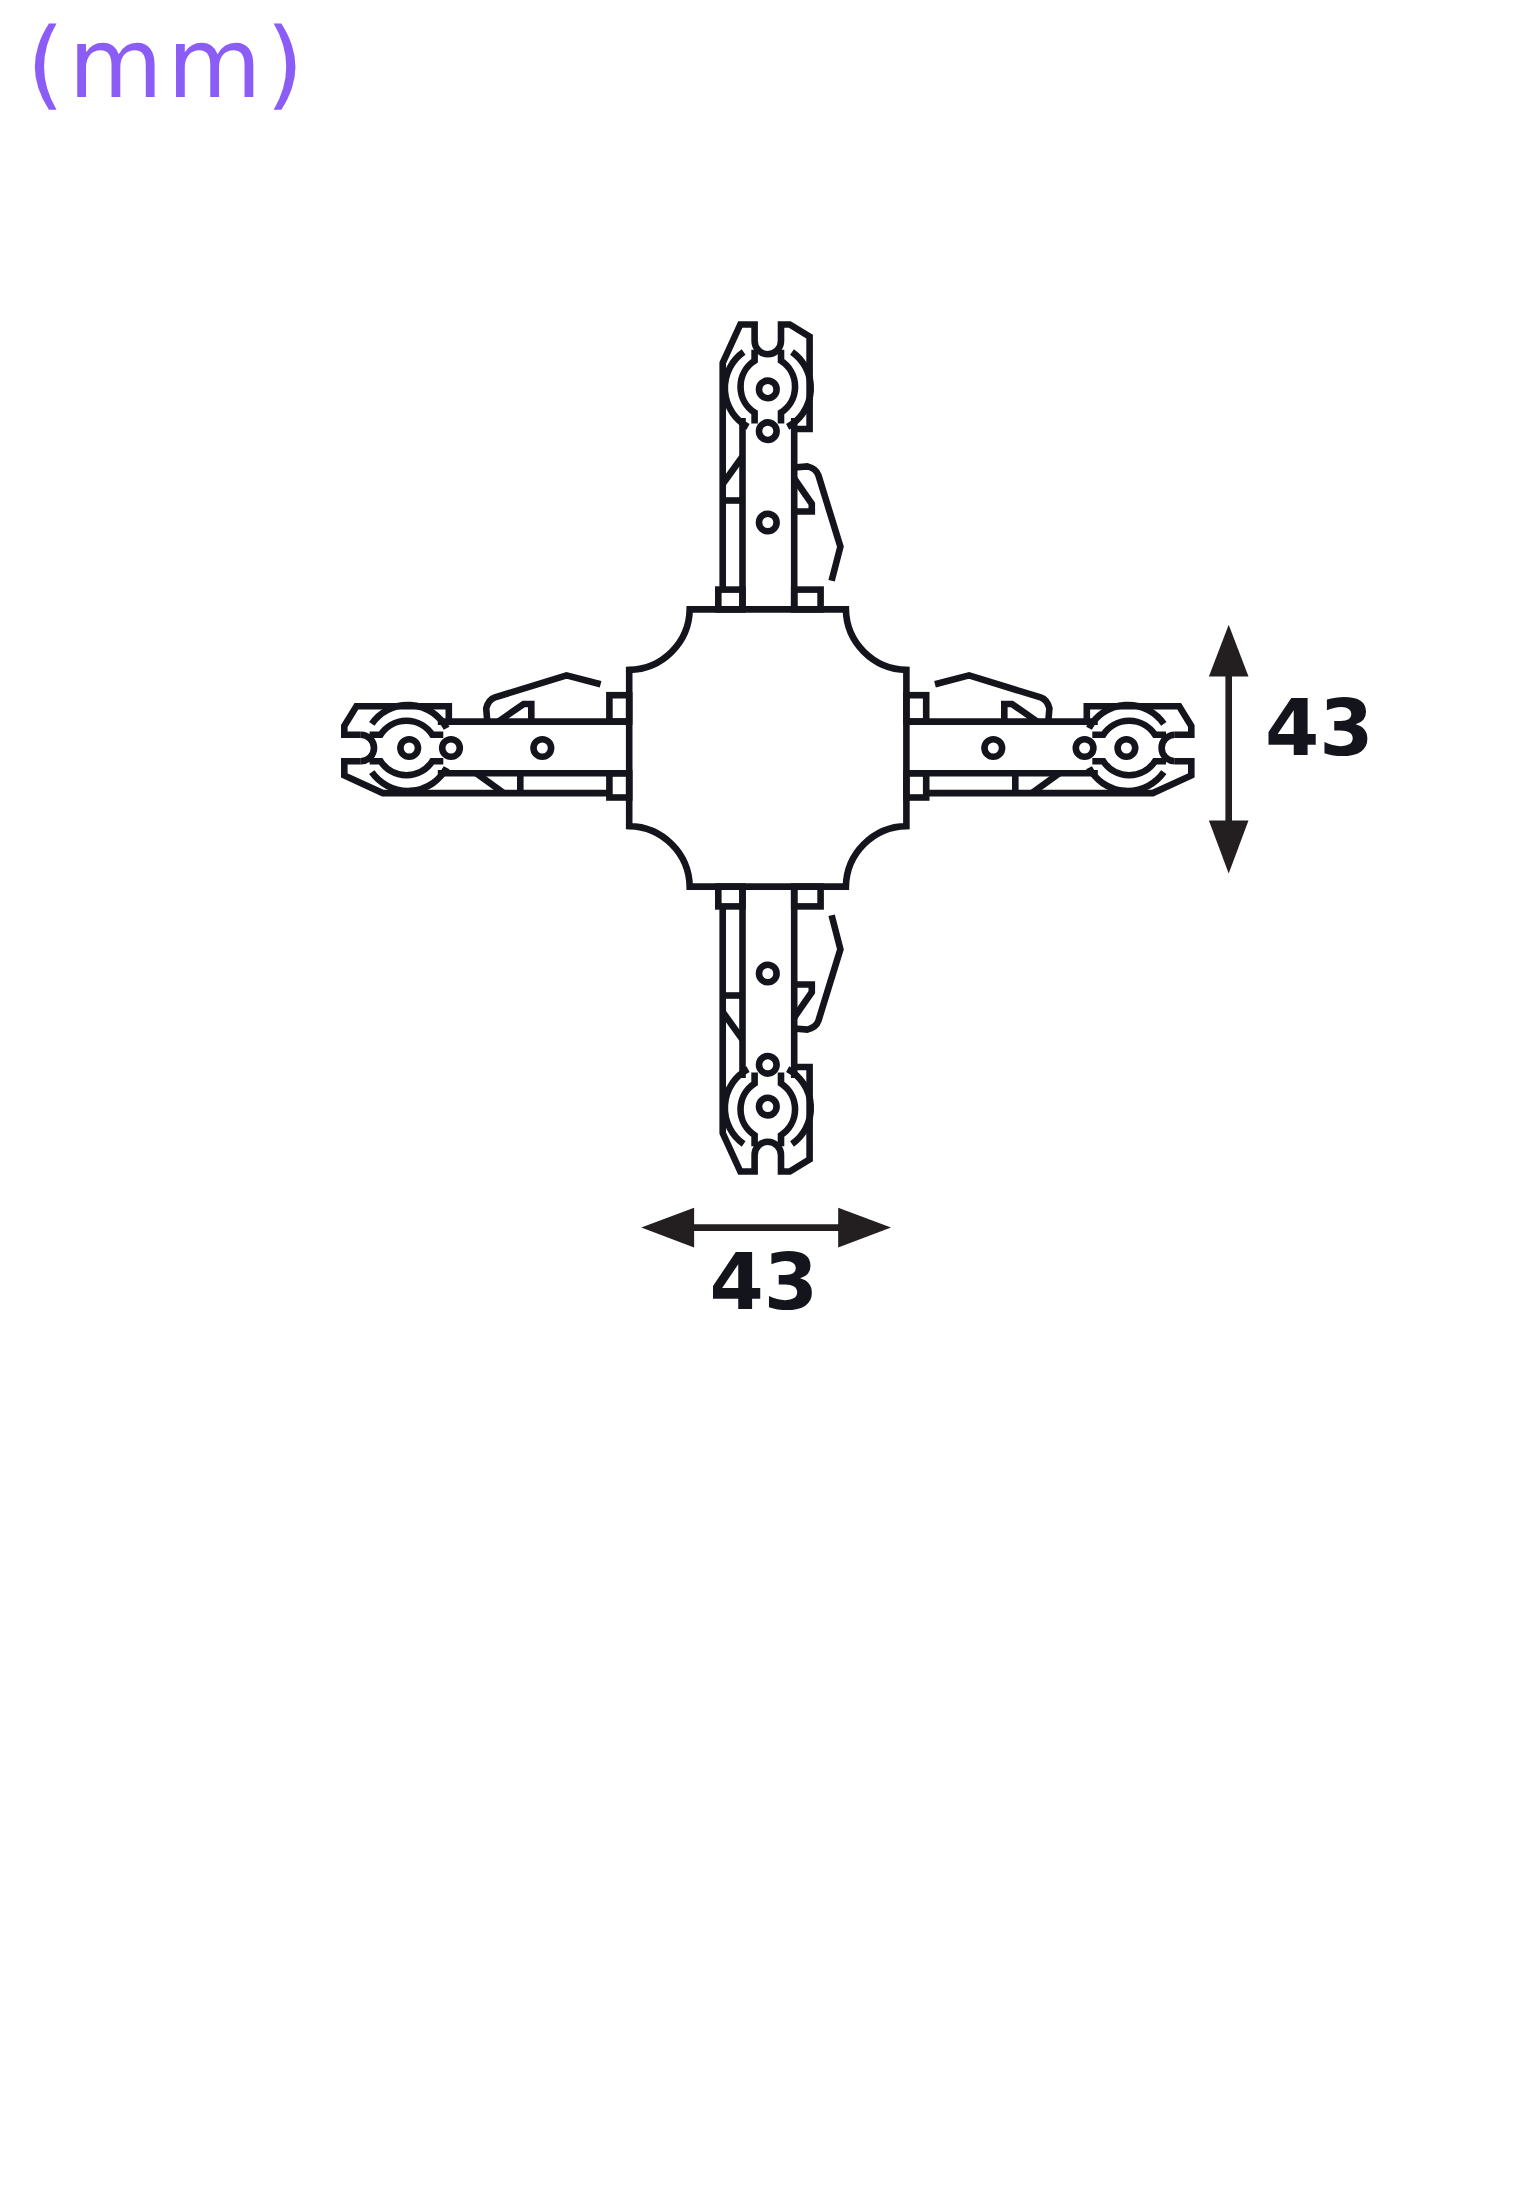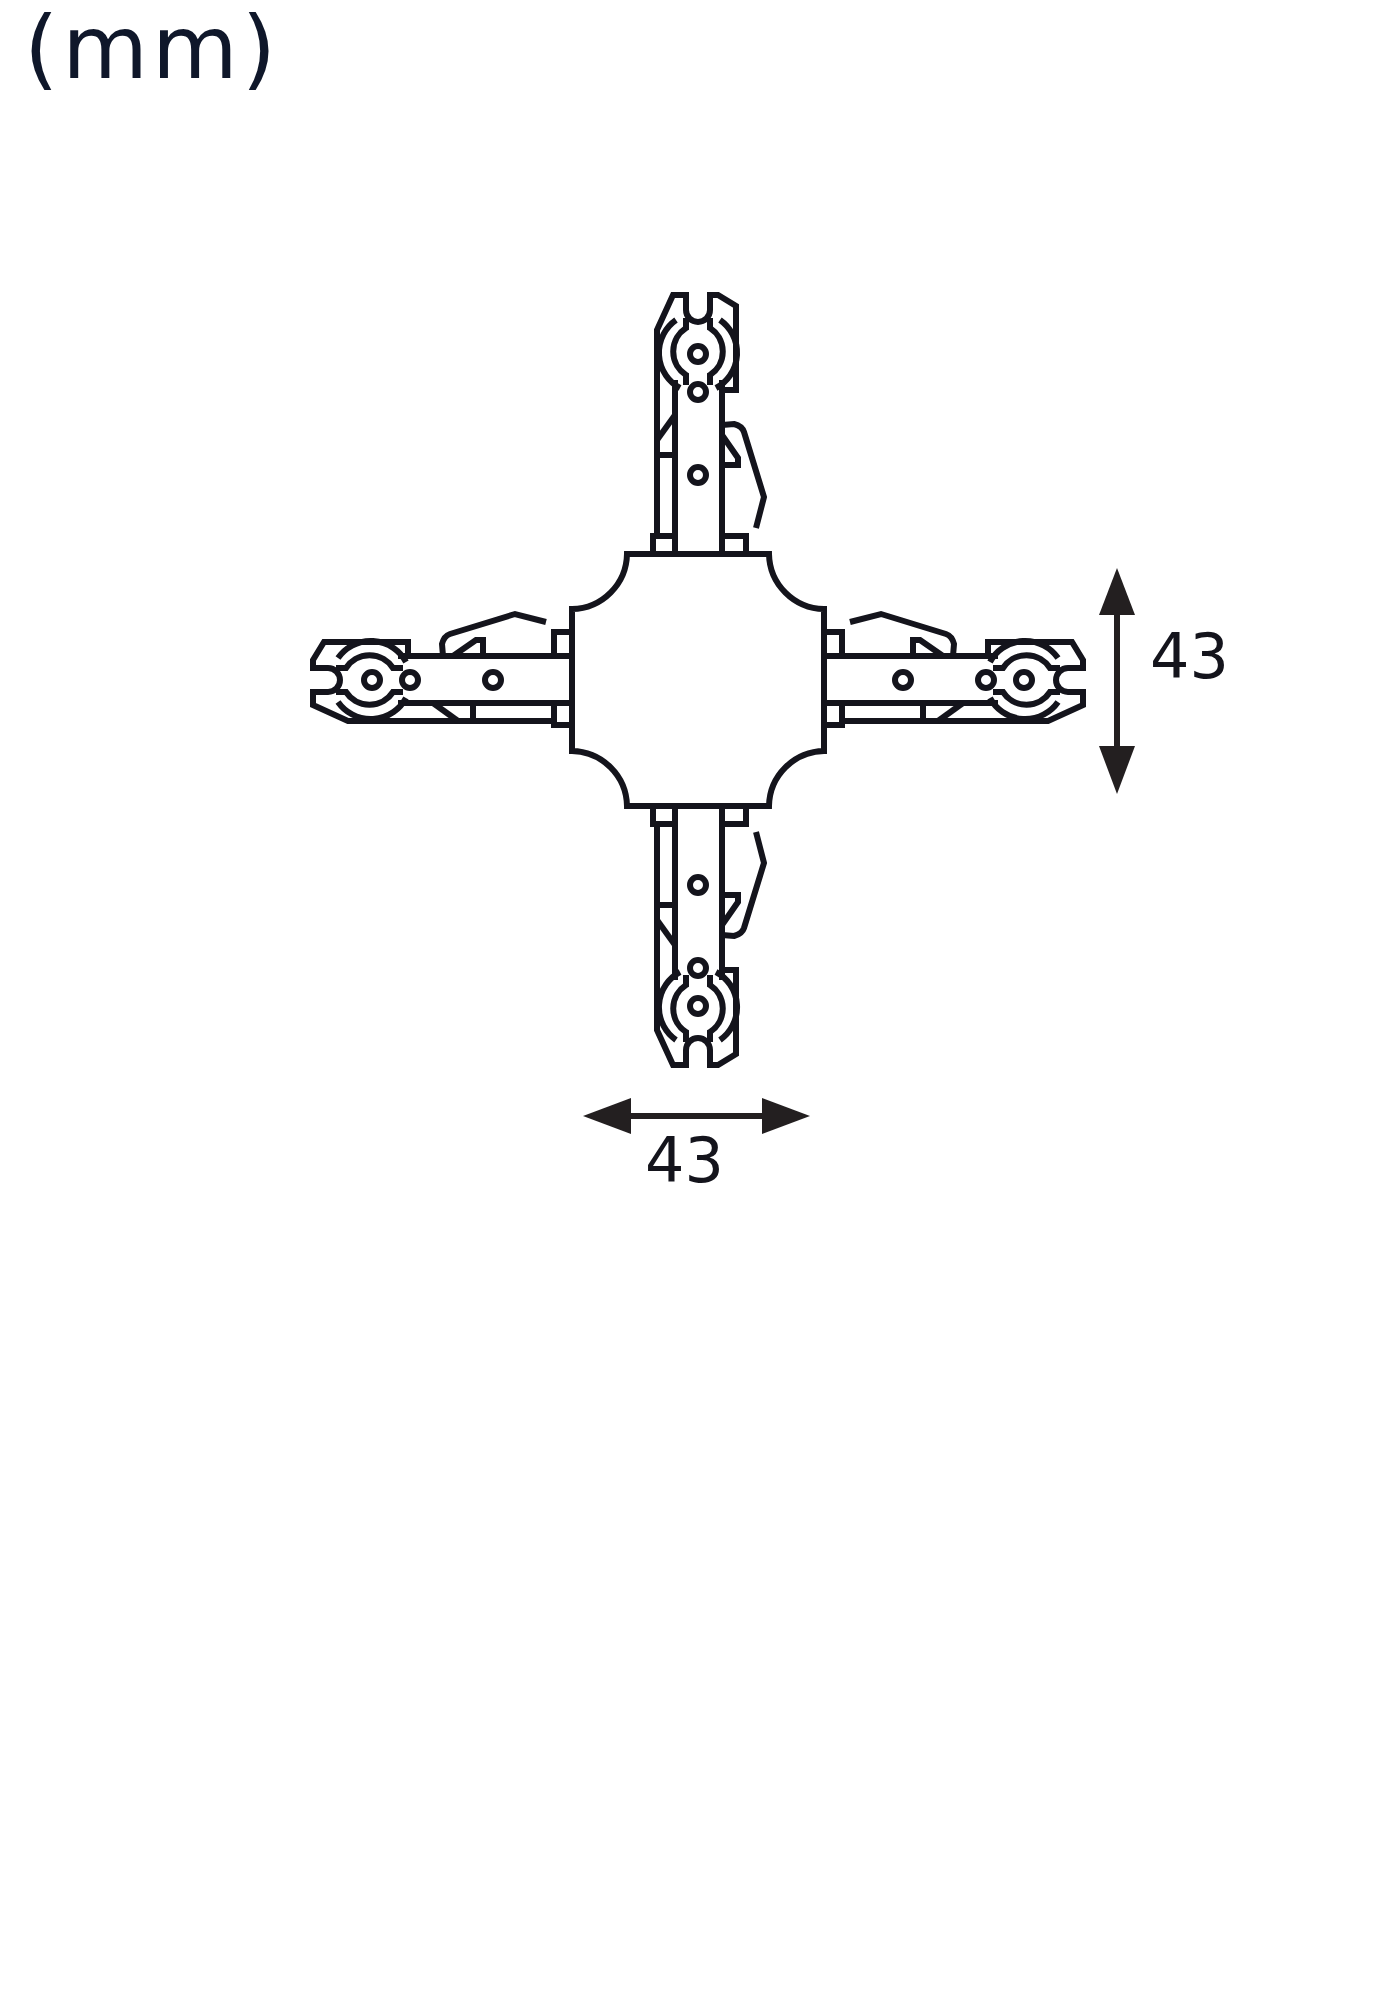--- a/index.html
+++ b/index.html
@@ -1,18 +1,18 @@
 <!DOCTYPE html>
 <html><head>
 <meta charset="utf-8">
 <style>
   html, body { margin: 0; padding: 0; background: #ffffff; }
   body { width: 1380px; height: 2000px; position: relative; overflow: hidden; font-family: "DejaVu Sans", sans-serif; }
-  .unit-label { position: absolute; left: 24px; top: 4px; font-size: 88px; line-height: 1; color: #0f172a; letter-spacing: 4px; font-weight: 400; }
-  .dim-label { position: absolute; font-size: 62px; line-height: 1; color: #14141c; }
+  .unit-label { position: absolute; left: 24px; top: 14px; font-size: 88px; line-height: 1; color: #8b5cf6; letter-spacing: 4px; font-weight: 400; }
+  .dim-label { position: absolute; font-size: 71px; line-height: 1; color: #14141c; font-weight: bold; }
   #dim-v-label { left: 1150px; top: 626px; }
   #dim-h-label { left: 645px; top: 1130px; }
   svg.drawing { position: absolute; left: 0; top: 0; }
 </style>
 </head>
 <body>
 
 <div class="unit-label">(mm)</div>
 
 <svg class="drawing" width="1380" height="2000" viewBox="0 0 1380 2000">

